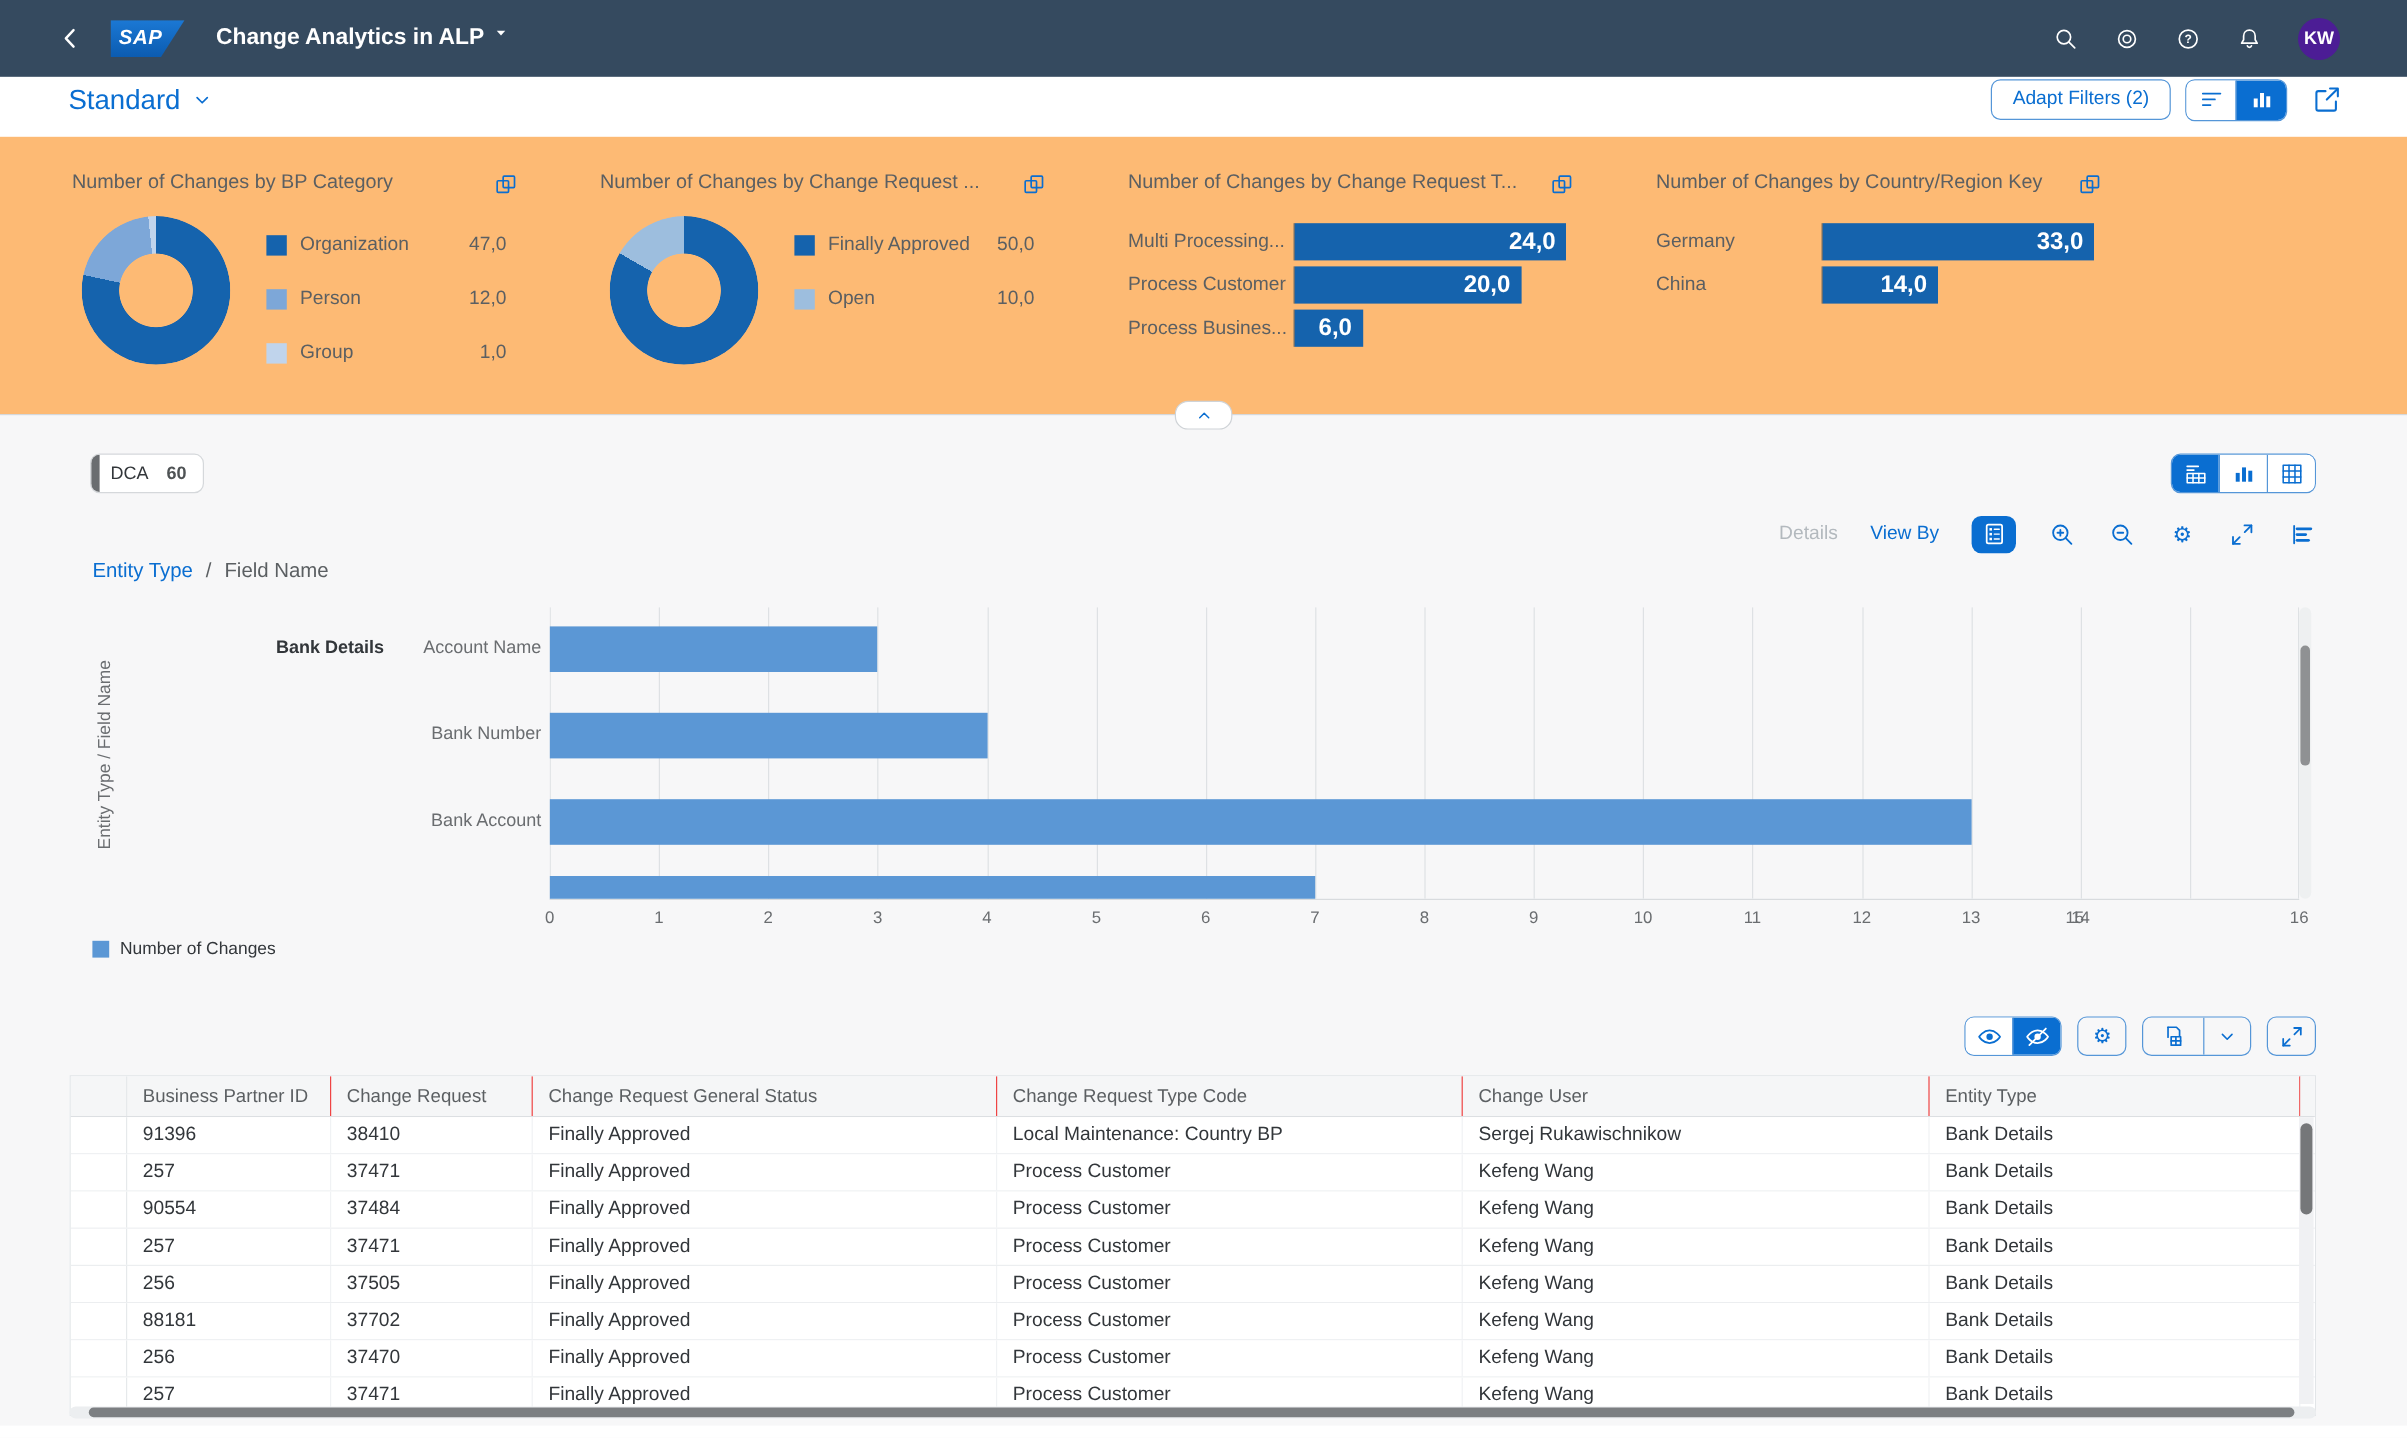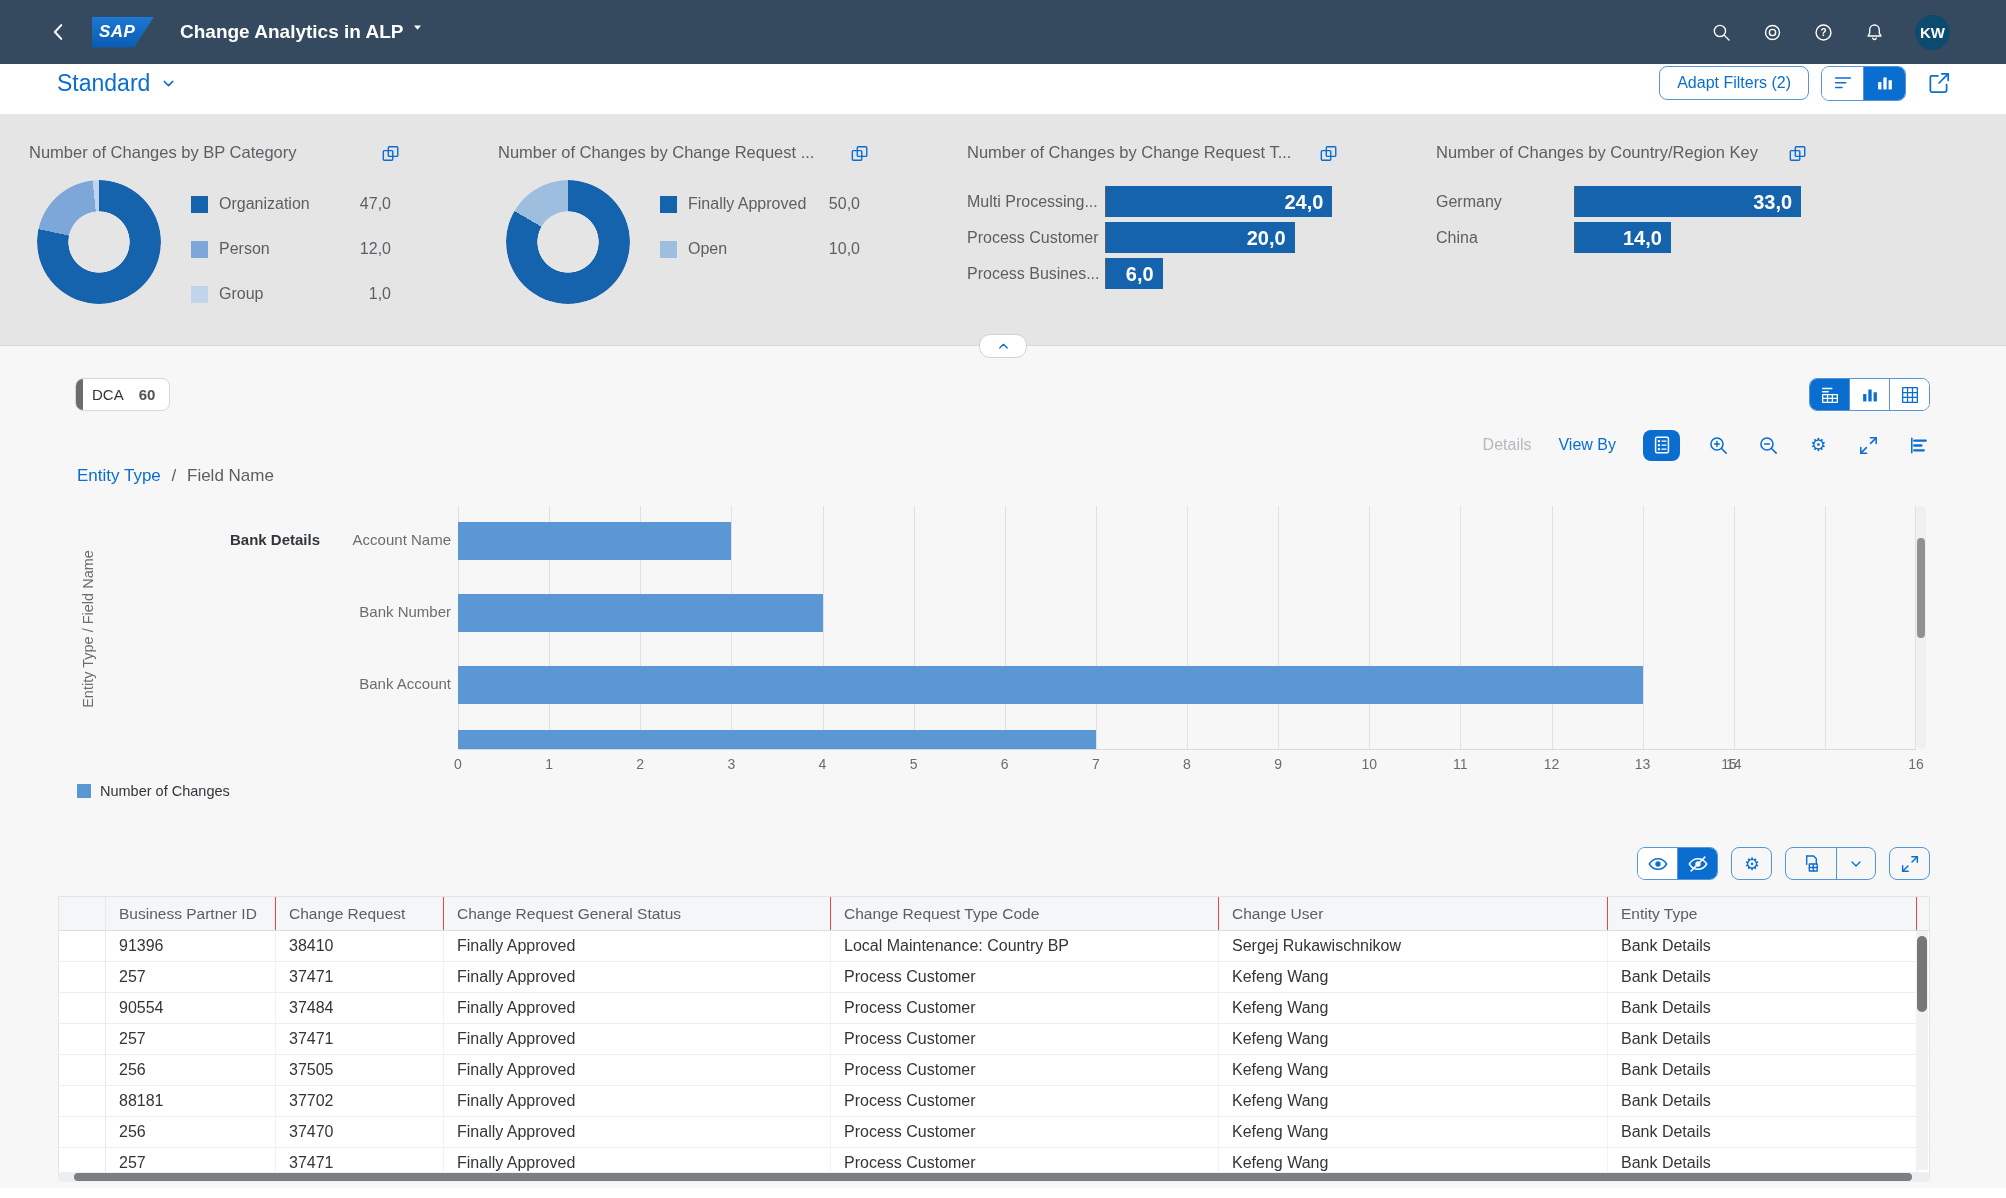--- a/index.html
+++ b/index.html
@@ -12,37 +12,37 @@
 
   
   .shell{position:absolute;left:0;top:0;width:100%;height:64px;background:#354a5f;display:flex;align-items:center;padding:0 56px 0 48px;box-sizing:border-box;color:#fff;z-index:20;}
   .shell-back{width:22px;height:22px;color:#fff;cursor:pointer;margin-right:22px;}
   .sap-logo{width:62px;height:31px;background:linear-gradient(180deg,#1b78d4 0%,#0b5bb0 100%);clip-path:polygon(0 0,100% 0,68% 100%,0 100%);display:flex;align-items:center;padding-left:7px;box-sizing:border-box;margin-right:26px;}
   .sap-logo span{color:#fff;font-weight:bold;font-style:italic;font-size:17px;letter-spacing:.5px;}
   .shell-title{display:flex;align-items:flex-start;gap:8px;font-size:19px;font-weight:bold;cursor:pointer;}
   .shell-title .car{width:13px;height:13px;}
   .shell-right{margin-left:auto;display:flex;align-items:center;gap:30px;}
   .shell-ico{width:21px;height:21px;color:#fff;cursor:pointer;}
-  .avatar{width:35px;height:35px;border-radius:50%;background:#0c4a6e;color:#fff;display:flex;align-items:center;justify-content:center;font-size:15px;font-weight:bold;cursor:pointer;}
+  .avatar{width:35px;height:35px;border-radius:50%;background:#4c1d95;color:#fff;display:flex;align-items:center;justify-content:center;font-size:15px;font-weight:bold;cursor:pointer;}
 
   
   .filterbar{position:absolute;left:0;top:52px;width:100%;height:62px;background:#fff;display:flex;align-items:center;padding:0 54px 0 57px;box-sizing:border-box;}
   .variant{display:flex;align-items:center;gap:10px;color:#0a6ed1;font-size:23px;cursor:pointer;}
   .variant .car{width:17px;height:17px;}
   .fb-right{margin-left:auto;display:flex;align-items:center;gap:12px;}
   .btn-outline{height:34px;border:1px solid #5596d8;border-radius:8px;background:#fff;color:#0a6ed1;font-size:16px;padding:0 17px;font-family:inherit;cursor:pointer;display:flex;align-items:center;}
   .seg{display:flex;border:1px solid #5596d8;border-radius:8px;overflow:hidden;background:#fff;}
   .seg .opt{width:41px;height:33px;display:flex;align-items:center;justify-content:center;color:#0a6ed1;cursor:pointer;background:#fff;}
   .seg .opt + .opt{border-left:1px solid #5596d8;}
   .seg .opt.sel{background:#0a6ed1;color:#fff;}
   .seg .opt [data-icon]{width:22px;height:22px;}
   .share-btn{width:26px;height:26px;color:#0a6ed1;cursor:pointer;margin-left:8px;}
 
   
-  .kpi-band{position:absolute;left:0;top:114px;width:100%;height:231px;background:#e5e5e5;display:flex;padding-left:29px;gap:97px;box-sizing:border-box;overflow:hidden;}
+  .kpi-band{position:absolute;left:0;top:114px;width:100%;height:231px;background:#fdba74;display:flex;padding-left:60px;gap:68px;box-sizing:border-box;overflow:hidden;}
   .kpi-card{width:372px;padding-top:29px;box-sizing:border-box;}
   .kpi-head{display:flex;align-items:flex-start;}
   .kpi-title{flex:1;font-size:16.5px;color:#5b5f62;white-space:nowrap;overflow:hidden;}
   .kpi-open{width:21px;height:21px;color:#0a6ed1;cursor:pointer;flex:none;margin-left:8px;}
   .kpi-donut-wrap{display:flex;margin-top:16px;}
   .donut{width:124px;height:124px;border-radius:50%;margin-left:8px;flex:none;cursor:pointer;
     -webkit-mask:radial-gradient(circle closest-side,transparent 0 49%,#000 50% 100%);
     mask:radial-gradient(circle closest-side,transparent 0 49%,#000 50% 100%);}
   .kpi-legend{flex:1;margin-left:30px;padding:12px 10px 0 0;}
   .kpi-lrow{display:flex;align-items:center;height:24px;margin-bottom:21px;}

